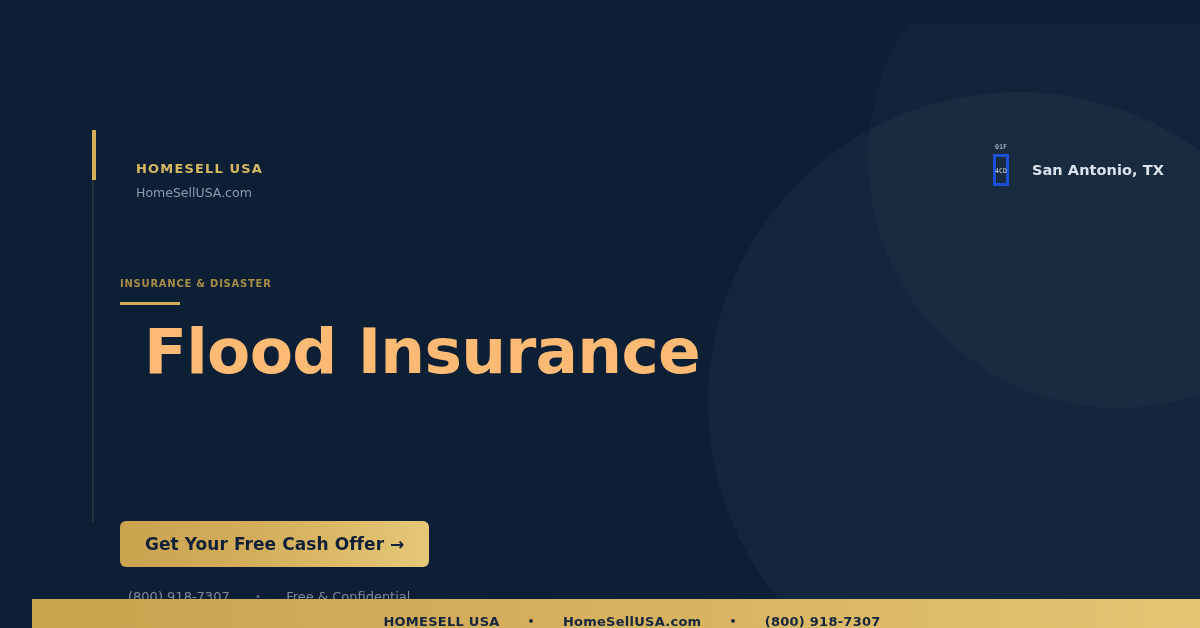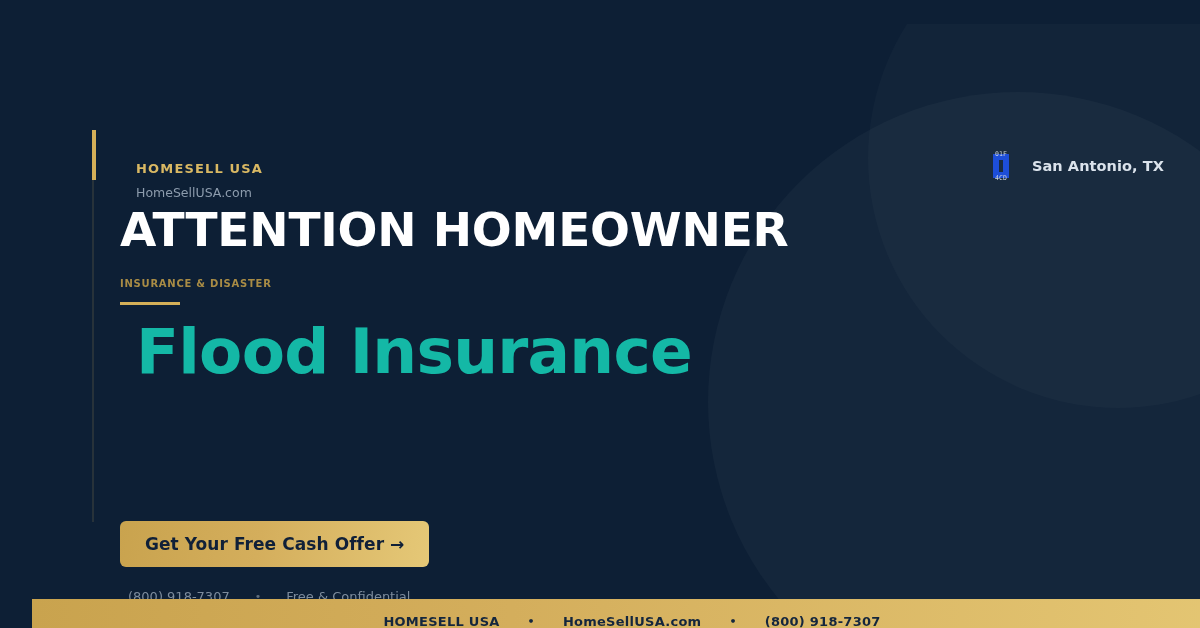--- a/index.html
+++ b/index.html
@@ -72,23 +72,23 @@
 
   .locbadge {
     display:flex; align-items:center; gap:7px;
     margin-top:1px;
     color:#dbe3ec;
     font-size:14.5px; font-weight:bold;
     letter-spacing:0.005em;
   }
   .tofu {
     display:inline-flex; flex-direction:column;
-    align-items:center; justify-content:center;
-    width:16px; height:24px;
-    border:6px solid #1d4ed8;
+    align-items:center; justify-content:flex-end;
+    width:16px; height:32px;
+    border:3px solid #1d4ed8;
     font-family:"DejaVu Sans Mono", monospace;
     font-size:6.5px; font-weight:normal;
     line-height:8px;
     color:#cfd8e2;
     letter-spacing:0;
     flex:0 0 auto;
   }
 
   .kicker {
     position:absolute; left:0; top:162px;
@@ -104,26 +104,26 @@
     letter-spacing:0.075em;
     color:#a98c45;
   }
   .eyebrow-rule {
     position:absolute; left:0; top:262px;
     width:60px; height:3px;
     background:#d4af58;
   }
 
   .headline {
-    position:absolute; left:8px; top:276px;
+    position:absolute; left:16px; top:276px;
     width:760px;
     font-size:63px; font-weight:bold;
     line-height:72px;
     letter-spacing:-0.012em;
-    color:#14b8a6;
+    color:#fdba74;
   }
   .headline .l2 { display:block; }
 
   .subhead {
     position:absolute; left:0; top:436px;
     font-size:19.5px; font-weight:normal;
     color:#c4cedb;
     letter-spacing:0.003em;
   }
 
@@ -182,21 +182,20 @@
 
       <div class="locbadge">
         <span class="tofu">
           <span>01F</span>
           <span>4CD</span>
         </span>
         <span>San Antonio, TX</span>
       </div>
     </div>
 
-    <div class="kicker">ATTENTION HOMEOWNER</div>
 
     <div class="eyebrow">INSURANCE &amp; DISASTER</div>
     <div class="eyebrow-rule"></div>
 
     <div class="headline">
       <span class="l1">Flood Insurance</span>
     </div>
 
 
     <button class="cta">Get Your Free Cash Offer →</button>

